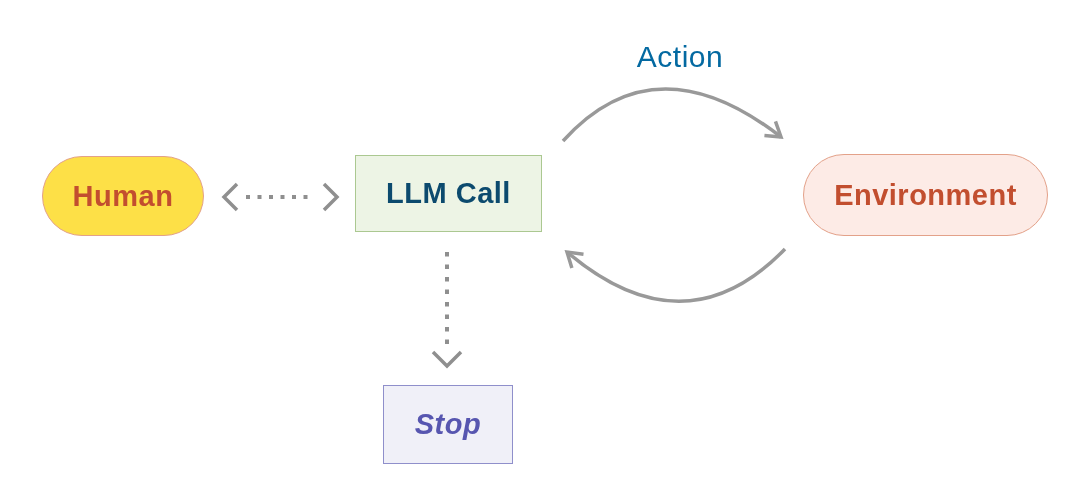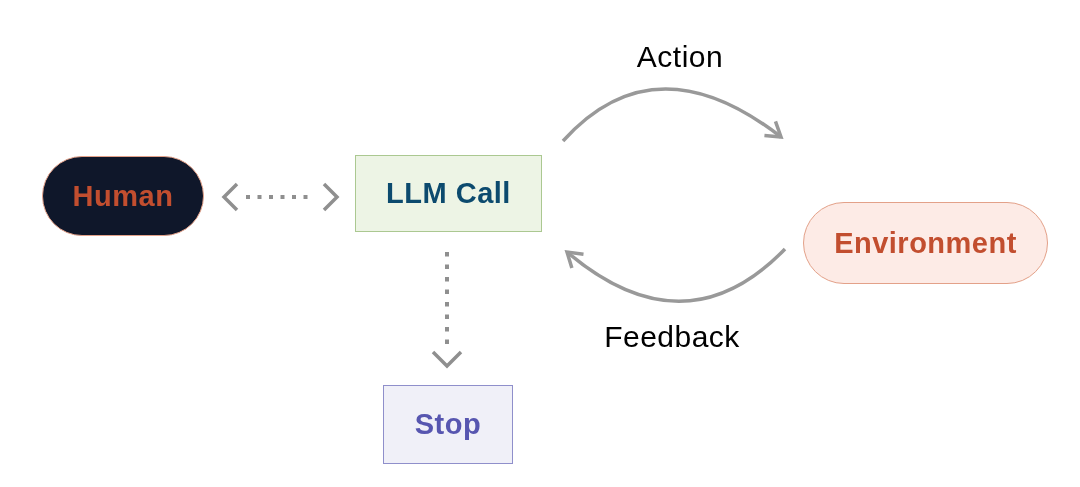--- a/index.html
+++ b/index.html
@@ -30,51 +30,51 @@
     justify-content: center;
     box-sizing: border-box;
     font-weight: bold;
     font-size: 29px;
     letter-spacing: 0.5px;
     white-space: nowrap;
   }
   .node-human {
     left: 42px;  top: 156px;
     width: 162px; height: 80px;
-    background: #0f172a;
+    background: #fde047;
     border: 1.5px solid #e3a189;
     border-radius: 42px;
     color: #c24e2f;
   }
   .node-llm-call {
     left: 355px; top: 155px;
     width: 187px; height: 77px;
     background: #edf4e5;
     border: 1.5px solid #abc891;
     color: #0c4a6e;
   }
   .node-environment {
     left: 803px; top: 154px;
     width: 245px; height: 82px;
     background: #fdebe6;
     border: 1.5px solid #e3a189;
     border-radius: 42px;
     color: #c24e2f;
-    margin-top: 48px;
   }
   .node-stop {
     left: 383px; top: 385px;
     width: 130px; height: 79px;
     background: #f0f0f8;
     border: 1.5px solid #8f8fcb;
     color: #5756b0;
+    font-style: italic;
   }
   .edge-label {
     position: absolute;
-    color: #000000;
+    color: #0369a1;
     font-size: 30px;
     font-weight: 500;
     letter-spacing: 0.5px;
     text-align: center;
     white-space: nowrap;
   }
   .edge-label-action {
     left: 570px; top: 40px;
     width: 220px;
   }
@@ -137,16 +137,15 @@
   <div class="node node-environment">
     <span>Environment</span>
   </div>
 
   <div class="node node-stop">
     <span>Stop</span>
   </div>
 
   <div class="edge-label edge-label-action">Action</div>
 
-  <div class="edge-label edge-label-feedback">Feedback</div>
 
 
 </div>
 
 </body></html>

